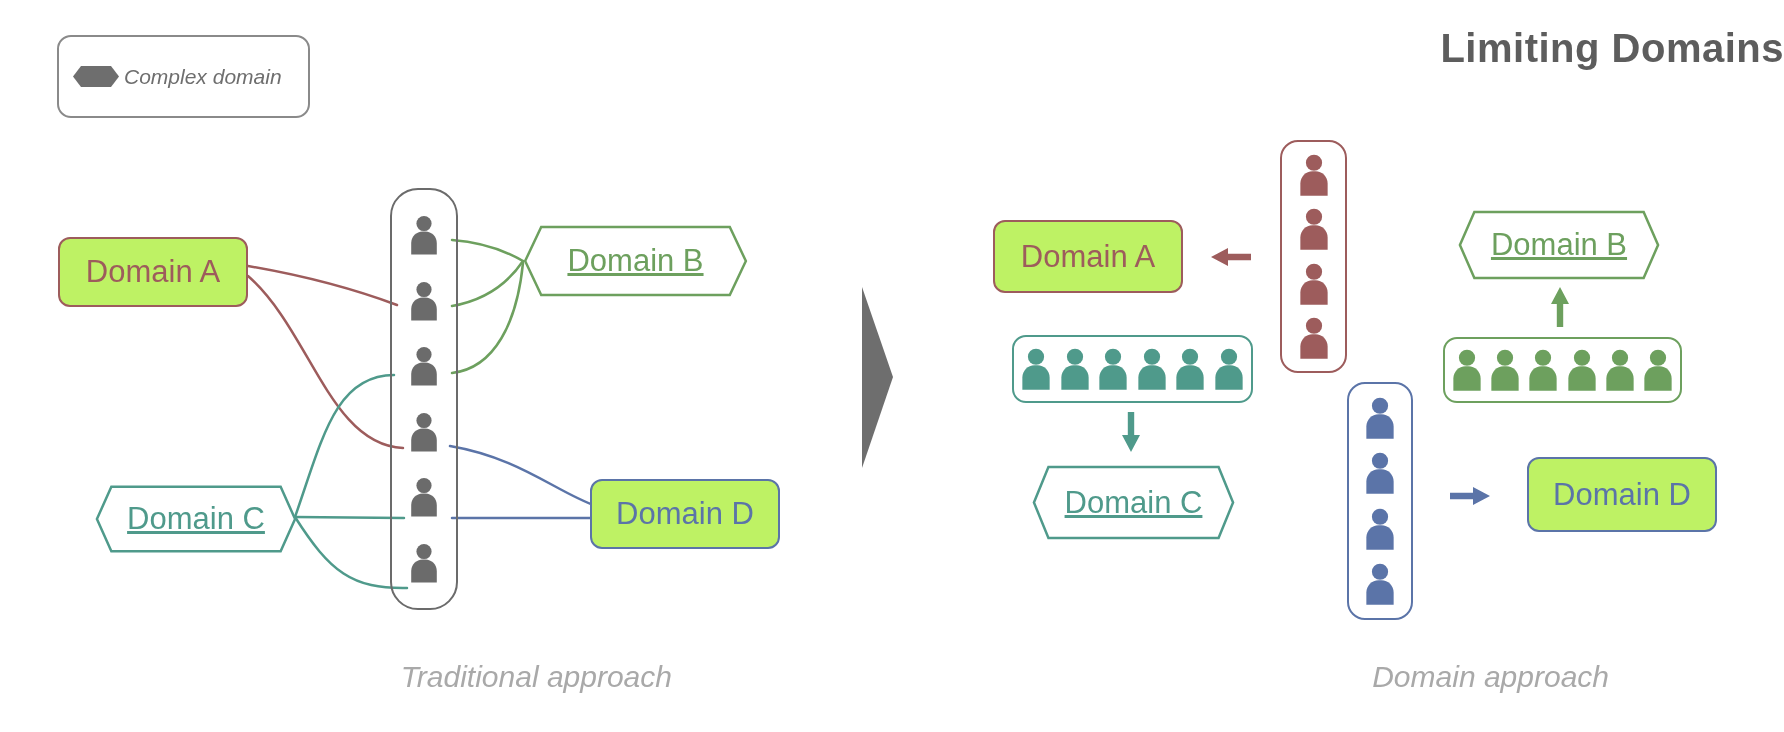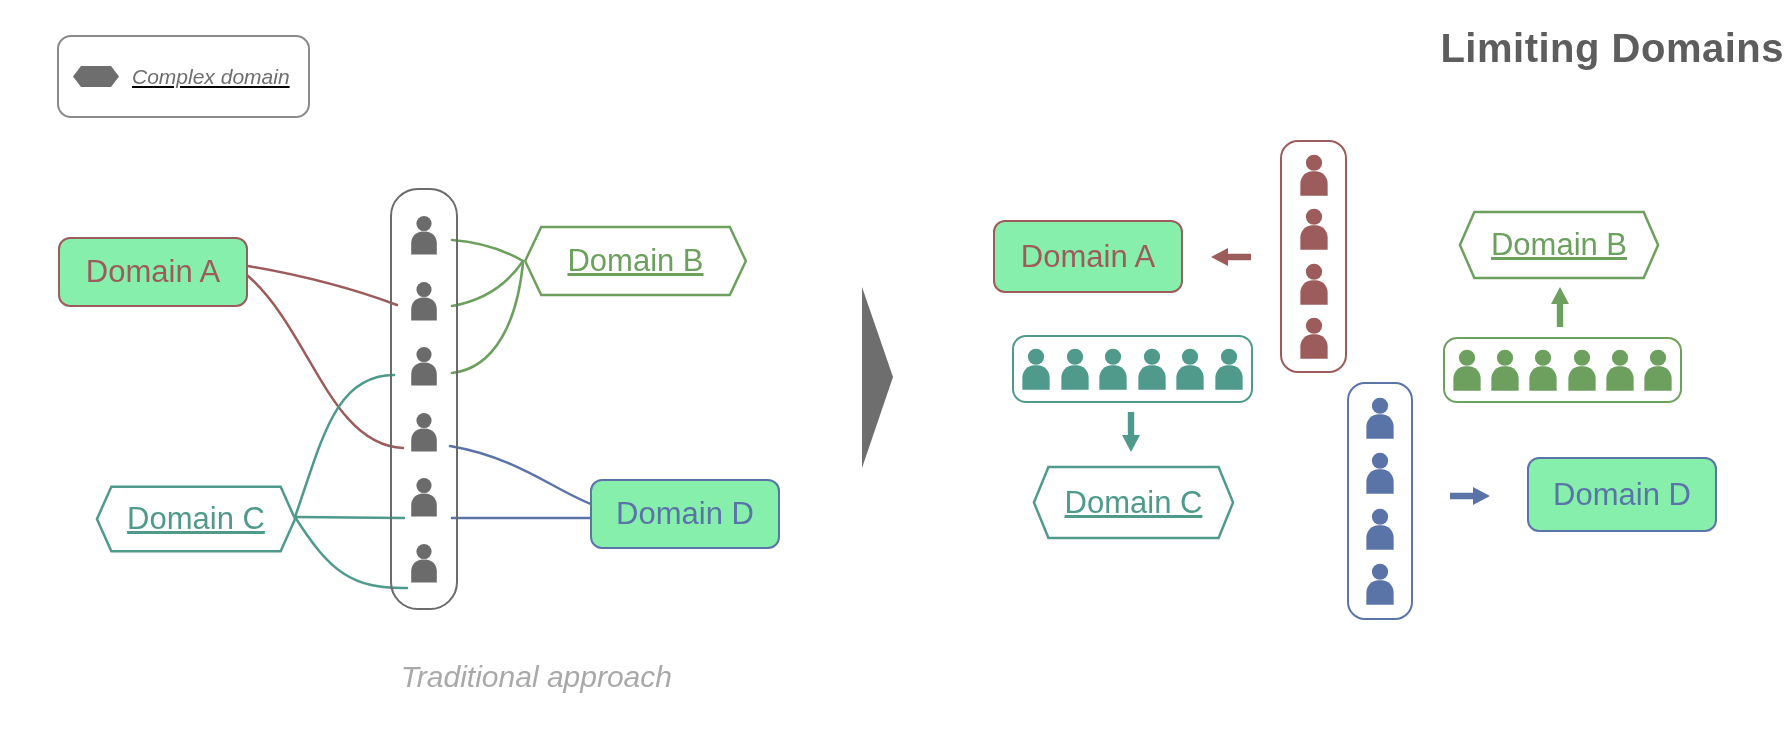--- a/index.html
+++ b/index.html
@@ -15,27 +15,27 @@
   .caption{
     position:absolute;top:660px;width:500px;text-align:right;
     font-size:30px;font-style:italic;color:#a9a9a9;
   }
   
   .legend{
     position:absolute;left:57px;top:35px;width:253px;height:83px;box-sizing:border-box;
     border:2px solid #8a8a8a;border-radius:14px;display:flex;flex-direction:column;
     justify-content:center;gap:9px;padding:8px 14px;
   }
-  .legend-row{display:flex;align-items:center;gap:13px;text-decoration:underline;}
+  .legend-row{display:flex;align-items:center;gap:5px;}
   .legend-shape{width:46px;height:21px;flex:0 0 auto;fill:#6e6e6e;}
   .legend-label{font-size:21px;font-style:italic;color:#6e6e6e;white-space:nowrap;}
   
   .node{position:absolute;z-index:2;display:flex;align-items:center;justify-content:center;}
   .dom-rect{
-    background:#86efac;border:2.5px solid;border-radius:12px;box-sizing:border-box;
+    background:#bef264;border:2.5px solid;border-radius:12px;box-sizing:border-box;
     font-size:31px;
   }
   .dom-hex{font-size:31px;}
   .dom-hex .hex-bg{position:absolute;left:0;top:0;width:100%;height:100%;}
   .dom-hex .hex-bg polygon{fill:#ffffff;stroke:currentColor;stroke-width:2.5;vector-effect:non-scaling-stroke;}
   .dom-hex span{position:relative;text-decoration:underline;}
   .colA{color:#9d5c5c;border-color:#9d5c5c;}
   .colB{color:#6da05e;border-color:#6da05e;}
   .colC{color:#4f9a8b;border-color:#4f9a8b;}
   .colD{color:#5b74a8;border-color:#5b74a8;}
@@ -268,14 +268,15 @@
     </div>
 
   <svg class="arrow colD" style="left:1450px;top:486px;" viewBox="0 0 40 20">
     <polygon points="0,6.8 23,6.8 23,1 40,10 23,19 23,13.2 0,13.2"></polygon>
   </svg>
 
   <div class="node dom-rect colD" style="left:1527px;top:457px;width:190px;height:75px;">
     <span>Domain D</span>
   </div>
 
+  <div class="caption" style="left:1109px;">Domain approach</div>
 
 </div>
 
 </body></html>

